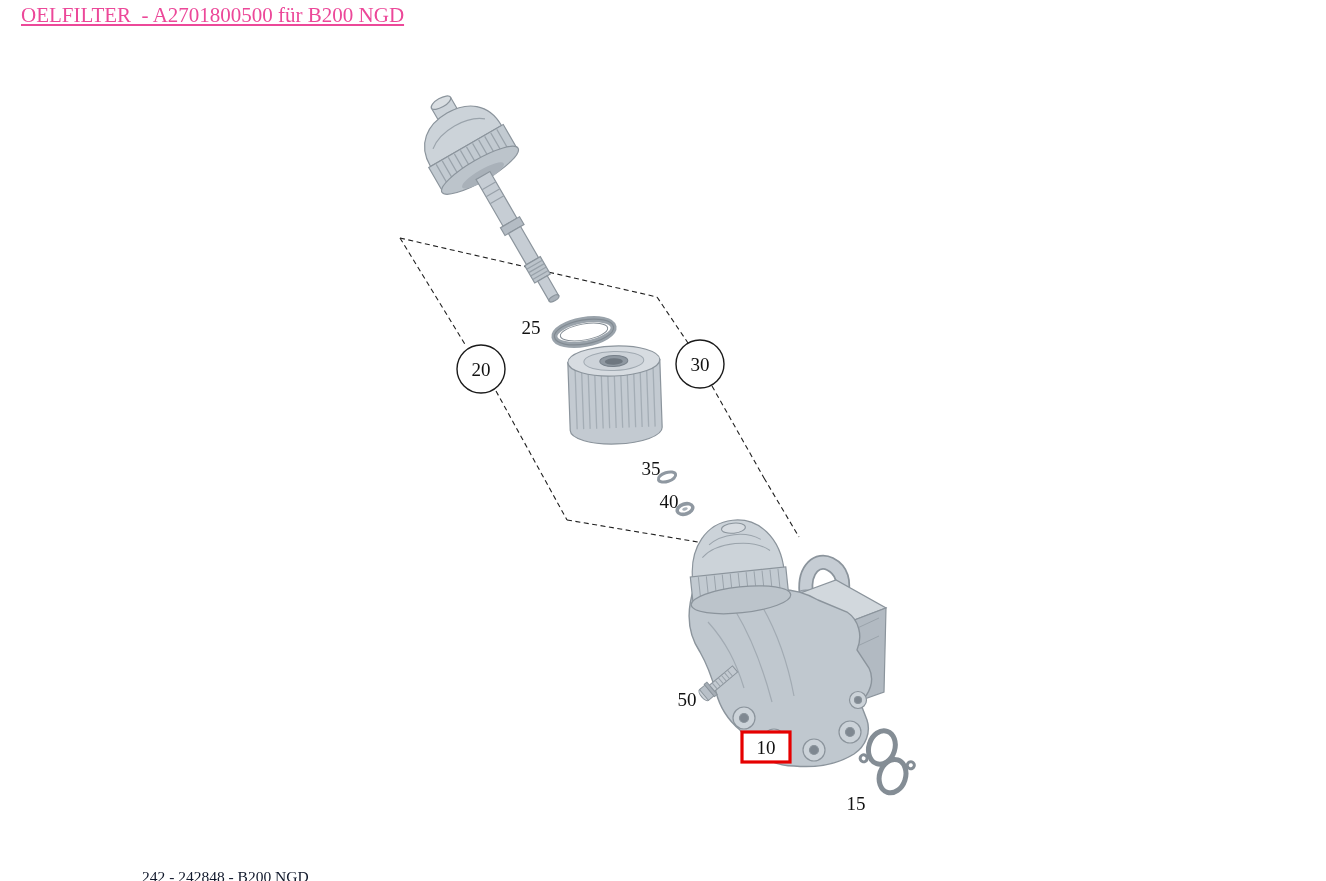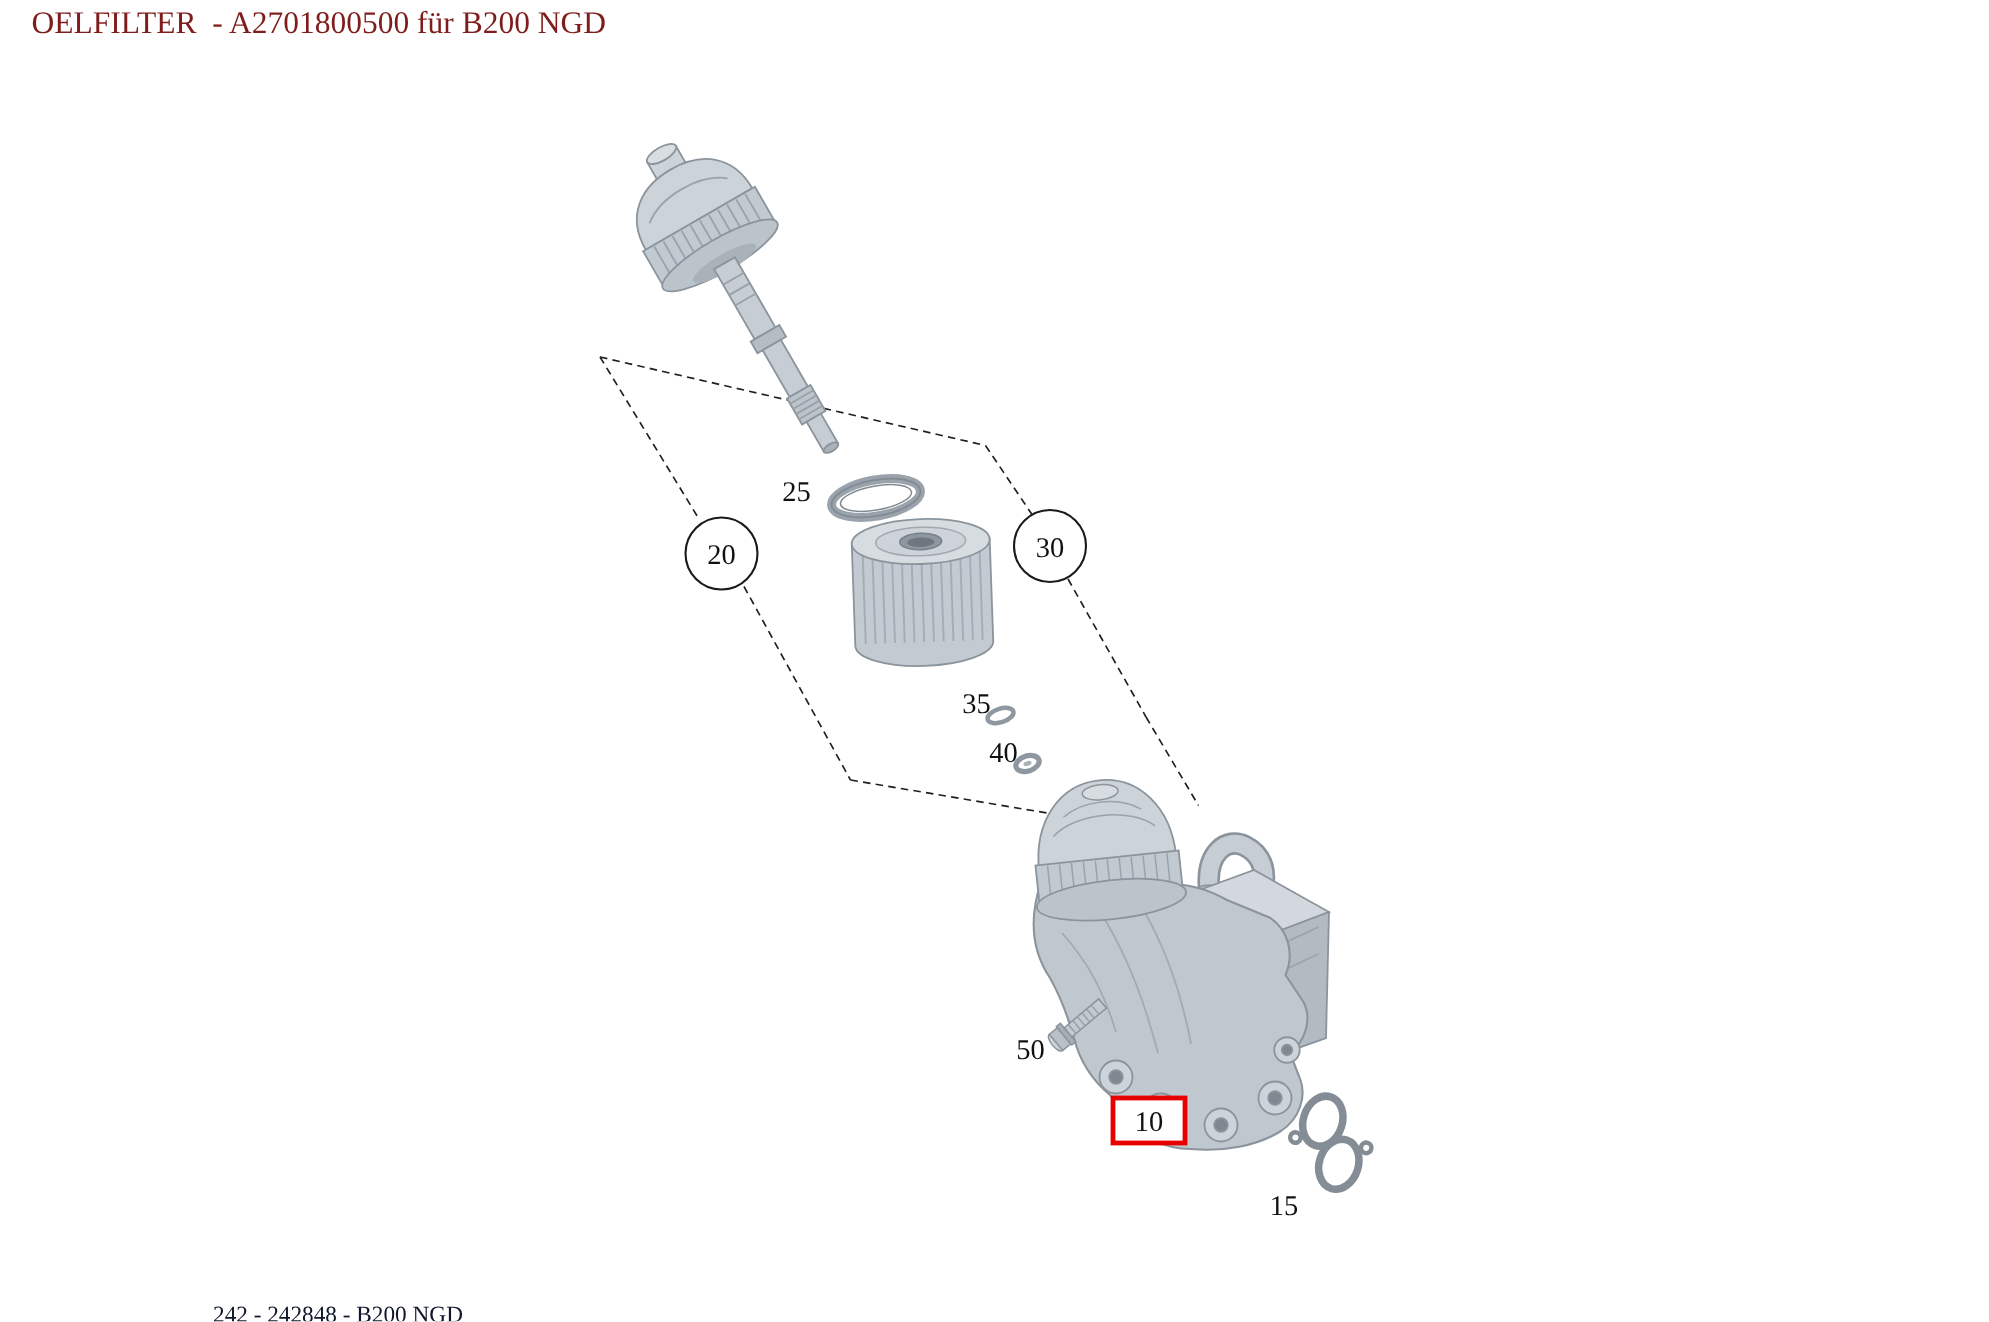--- a/index.html
+++ b/index.html
@@ -1,18 +1,18 @@
 <!DOCTYPE html>
 <html><head>
 <meta charset="utf-8">
 <style>
   html,body{margin:0;padding:0;background:#fff;}
   .stage{position:relative;width:1326px;height:881px;background:#ffffff;overflow:hidden;
          font-family:"Liberation Serif", serif;}
-  .page-title{position:absolute;left:21px;top:3px;font-size:21px;color:#7f1d1d;white-space:pre;}
+  .page-title{position:absolute;left:21px;top:3px;font-size:21px;color:#ec4899;white-space:pre;text-decoration:underline;}
   .page-footer{position:absolute;left:142px;top:868px;font-size:15.5px;color:#0f172a;white-space:pre;}
   svg{position:absolute;left:0;top:0;}
   .num{font-family:"Liberation Serif", serif;font-size:19px;fill:#111;}
   .leader{stroke:#1f1f1f;stroke-width:1.1;stroke-dasharray:5 3.5;fill:none;}
   .part-stroke{stroke:#8b949c;stroke-width:1.2;}
 </style>
 </head>
 <body>
 
 <div class="stage">

